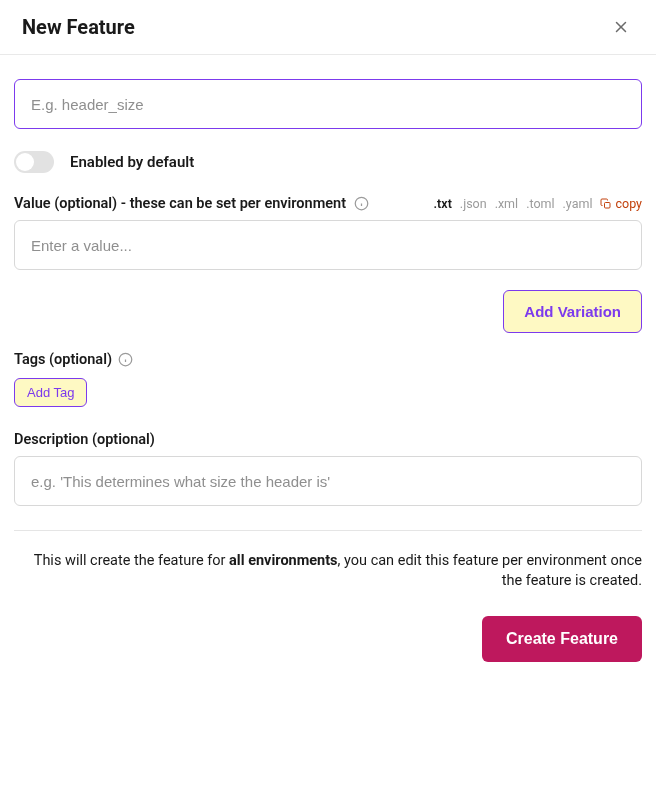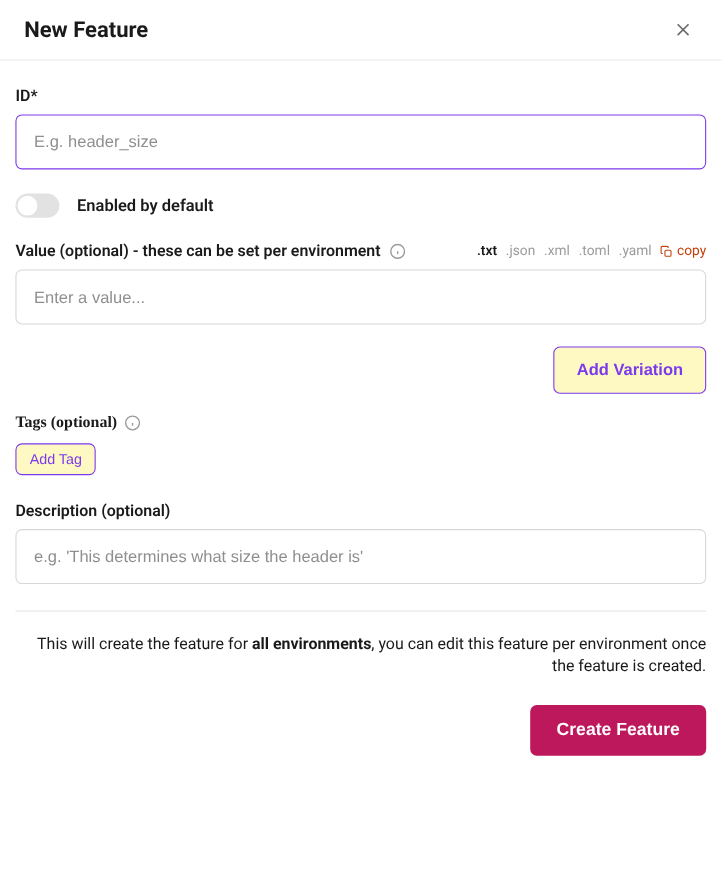--- a/index.html
+++ b/index.html
@@ -145,21 +145,21 @@
   }
   .btn-outline.small {
     font-size: 13px;
     padding: 6px 12px;
     font-weight: 500;
     border-width: 1px;
   }
   .section {
     margin-bottom: 20px;
   }
-  .tags-section .field-label { margin-bottom: 10px; font-family: Liberation Serif, serif; }
+  .tags-section .field-label { margin-bottom: 10px; }
   .desc-section { margin-top: 24px; margin-bottom: 0; }
   .divider {
     border: none;
     border-top: 1px solid #e5e5e5;
     margin: 24px 0 20px 0;
   }
   .footer-note {
     font-size: 14.5px;
     color: #1a1a1a;
     text-align: right;
@@ -192,21 +192,20 @@
     <svg width="18" height="18" viewBox="0 0 24 24" fill="none" stroke="currentColor" stroke-width="2" stroke-linecap="round">
         <line x1="18" y1="6" x2="6" y2="18"></line>
         <line x1="6" y1="6" x2="18" y2="18"></line>
       </svg>
   </button>
 </div>
 
 <div class="modal-body">
 
   <div class="section">
-    <div class="field-label">ID*</div>
     <input type="text" class="text-input id-input" placeholder="E.g. header_size" style="">
   </div>
 
   <div class="toggle-row">
     <div class="toggle"></div>
     <div class="toggle-label">Enabled by default</div>
   </div>
 
   <div class="value-header-row">
     <div class="value-label">

